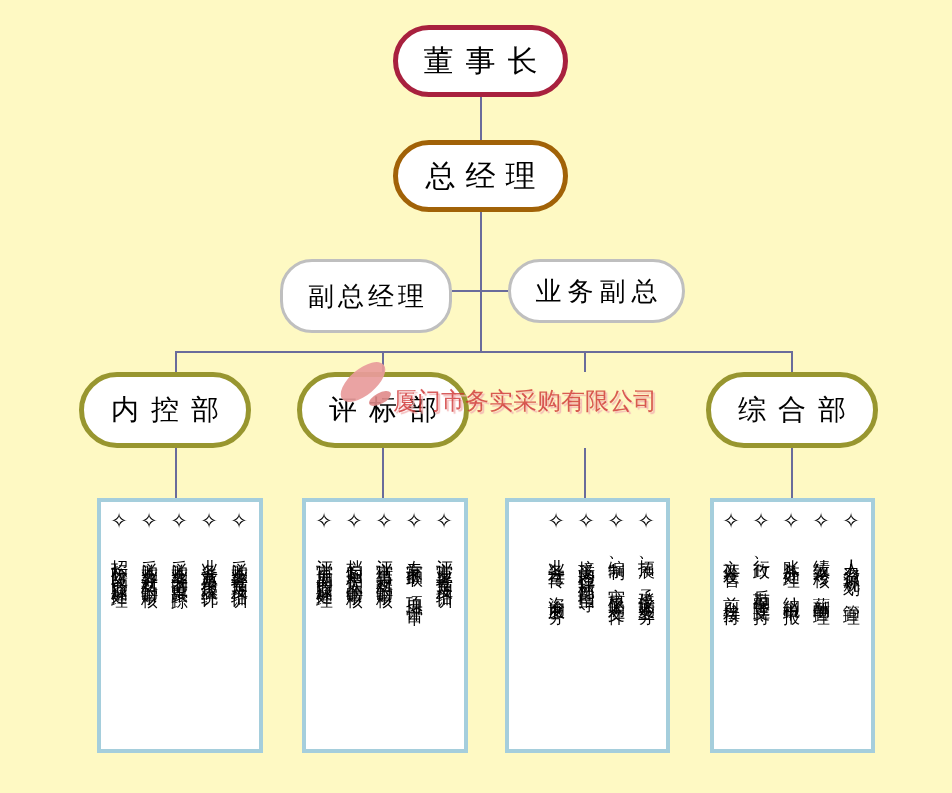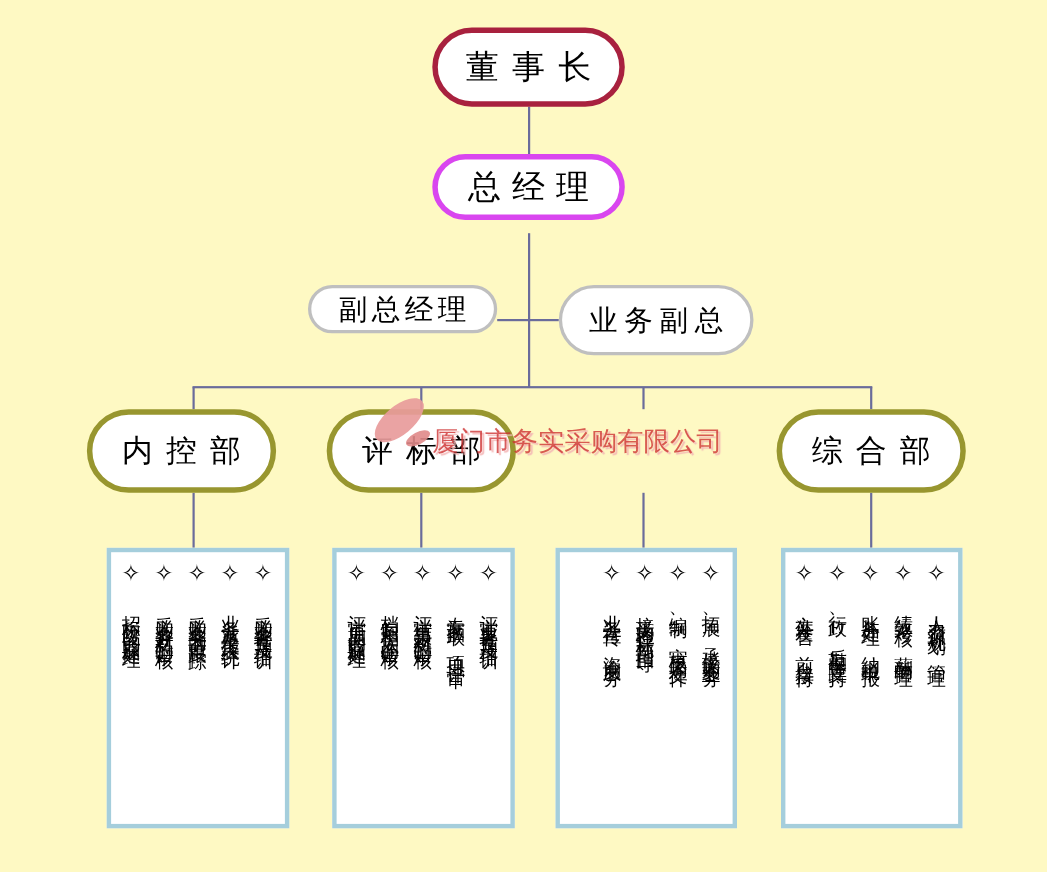--- a/index.html
+++ b/index.html
@@ -23,26 +23,26 @@
     color: #000000;
     white-space: nowrap;
     z-index: 2;
   }
   .chairman {
     left: 393px; top: 25px; width: 175px; height: 72px;
     border: 5px solid #A8213E; border-radius: 36px;
     font-size: 30px; letter-spacing: 12px; padding-left: 12px;
   }
   .gm {
-    left: 393px; top: 140px; width: 175px; height: 60px;
-    border: 5px solid #d946ef; border-radius: 36px;
+    left: 393px; top: 140px; width: 175px; height: 72px;
+    border: 5px solid #a16207; border-radius: 36px;
     font-size: 30px; letter-spacing: 10px; padding-left: 10px;
   }
   .deputy {
-    left: 280px; top: 259px; width: 172px; height: 44px;
+    left: 280px; top: 259px; width: 172px; height: 74px;
     border: 3px solid #BFBFBF; border-radius: 32px;
     font-size: 26px; letter-spacing: 4px; padding-left: 4px;
   }
   .bizvp {
     left: 508px; top: 259px; width: 177px; height: 64px;
     border: 3px solid #BFBFBF; border-radius: 32px;
     font-size: 26px; letter-spacing: 6px; padding-left: 6px;
   }
   .dept {
     top: 372px; height: 76px; width: 172px;

